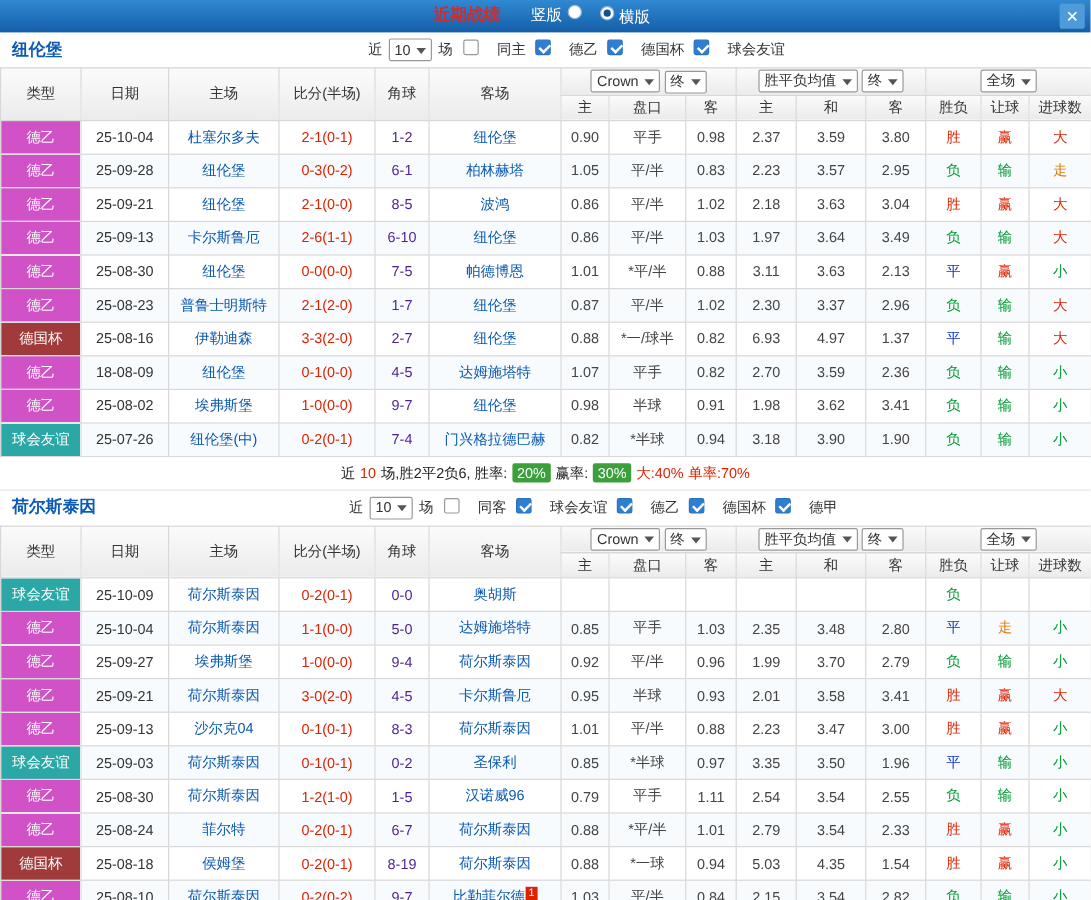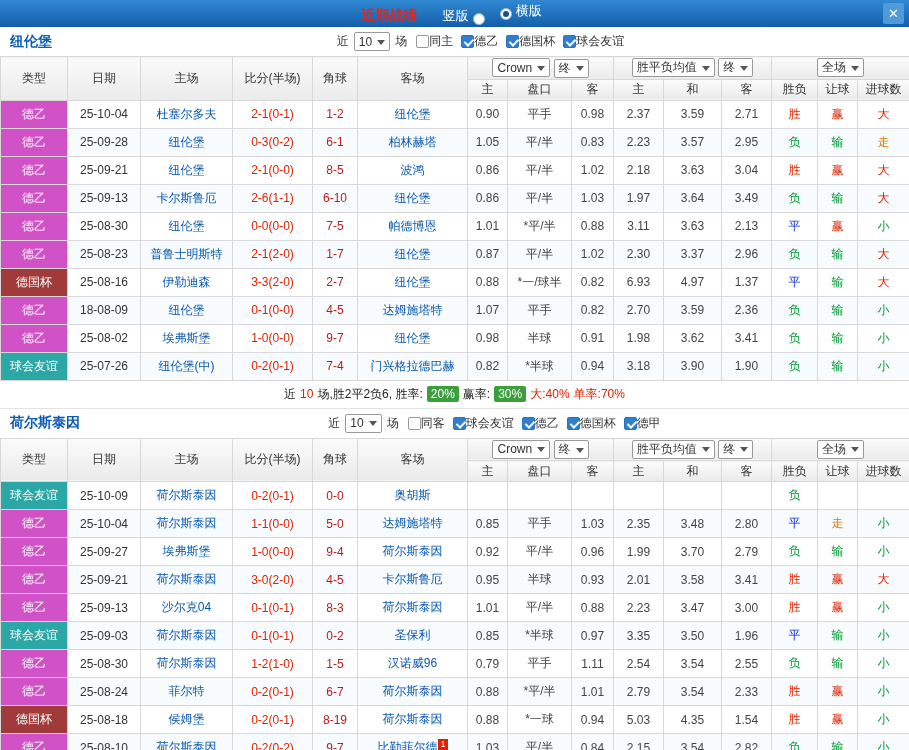--- a/index.html
+++ b/index.html
@@ -3,50 +3,50 @@
 <meta charset="utf-8">
 <style>
   *{margin:0;padding:0;box-sizing:border-box}
   html,body{background:#fff}
   body{font-family:"Liberation Sans","DejaVu Sans",sans-serif;font-size:12px;color:#333}
   .app{width:909px;height:750px;overflow:hidden;position:relative;background:#fff}
 
   
   .topbar{height:27px;background:linear-gradient(#3089d2,#145ea9);display:flex;align-items:center;justify-content:center;position:relative}
   .topbar-title{color:#d42a2a;font-weight:bold;font-size:14px;margin-right:16px}
-  .radio-group{display:inline-flex;align-items:flex-end;gap:4px;margin:0 6px;cursor:pointer}
+  .radio-group{display:inline-flex;align-items:flex-start;gap:4px;margin:0 6px;cursor:pointer}
   .radio-label{color:#fff;font-size:13px}
   .radio{width:12px;height:12px;border-radius:50%;background:#fff;border:1px solid #9ab8d8;display:inline-block;position:relative}
   .radio.checked::after{content:"";position:absolute;left:2px;top:2px;right:2px;bottom:2px;border-radius:50%;background:#14508e}
   .close-btn{position:absolute;right:5px;top:3px;width:21px;height:21px;background:#4f9ad9;color:#fff;text-align:center;line-height:21px;font-size:13px;font-weight:bold;border-radius:2px;cursor:pointer}
 
   
   .team-header{height:29px;display:flex;align-items:center;background:#fff}
   .team-name{color:#0b5bb5;font-weight:bold;font-size:14px;margin-left:10px;cursor:pointer;white-space:nowrap}
   .controls{flex:1;display:flex;justify-content:center;align-items:center;gap:5px;font-size:12px;color:#333}
   .selbox{display:inline-flex;align-items:center;gap:5px;border:1px solid #999;background:#fff;height:19px;padding:0 4px;border-radius:2px;cursor:pointer;white-space:nowrap}
   .arr{width:0;height:0;border:4px solid transparent;border-top:5px solid #555;margin-top:5px;display:inline-block}
   .filters{display:inline-flex;align-items:center;gap:8px;margin-left:4px}
-  .cb-group{display:inline-flex;align-items:center;gap:0;cursor:pointer}
+  .cb-group{display:inline-flex;gap:15px;cursor:pointer}
   .cb{width:13px;height:13px;border:1px solid #999;background:#fff;border-radius:2px;display:inline-block;position:relative}
   .cb.checked{background:#2f7fd1;border-color:#2a72bd}
   .cb.checked::after{content:"";position:absolute;left:4px;top:1px;width:4px;height:7px;border:solid #fff;border-width:0 2px 2px 0;transform:rotate(45deg)}
 
   
   table{width:909px;border-collapse:collapse;table-layout:fixed;font-size:12px}
   th,td{border:1px solid #d8d8d8;text-align:center;overflow:hidden;white-space:nowrap}
   thead th{background:linear-gradient(#fbfbfb,#ebebeb);font-weight:normal;color:#333;height:22px}
   thead tr.sub th{height:21px}
   thead th.grp{padding:1px 0}
   tbody td{height:28px;background-clip:padding-box}
   tbody tr:nth-child(even) td{background-color:#f7fbfe}
   td.type{color:#fff}
   td.team{color:#0a58af;cursor:pointer}
   td.score{color:#dd2200}
-  td.corner{color:#b91c1c}
+  td.corner{color:#4c1d95}
   td.odds{color:#444}
   td.result{font-weight:normal}
   .sup-badge{display:inline-block;background:#dd2200;color:#fff;font-size:9px;line-height:11px;padding:0 2px;margin-left:1px;vertical-align:top}
 
   
   .summary{height:28px;display:flex;align-items:center;justify-content:center;gap:4px;font-size:12px;color:#222;border-bottom:1px solid #e2e2e2;background:#fff}
   .red{color:#dd2200}
   .pct-badge{background:#3ba03b;color:#fff;padding:1px 4px;border-radius:2px}
 </style>
 </head>
@@ -170,21 +170,21 @@
             <td class="date">25-10-04</td>
             <td class="team">杜塞尔多夫</td>
             <td class="score">2-1(0-1)</td>
             <td class="corner">1-2</td>
             <td class="team">纽伦堡</td>
             <td class="odds">0.90</td>
             <td class="odds">平手</td>
             <td class="odds">0.98</td>
             <td class="odds">2.37</td>
             <td class="odds">3.59</td>
-            <td class="odds">2.71</td>
+            <td class="odds">3.80</td>
             <td class="result" style="color: rgb(221, 34, 0);">胜</td>
             <td class="result" style="color: rgb(221, 34, 0);">赢</td>
             <td class="result" style="color: rgb(221, 34, 0);">大</td>
           </tr>
           <tr>
             <td class="type" style="background-color: rgb(209, 82, 199);">德乙</td>
             <td class="date">25-09-28</td>
             <td class="team">纽伦堡</td>
             <td class="score">0-3(0-2)</td>
             <td class="corner">6-1</td>

